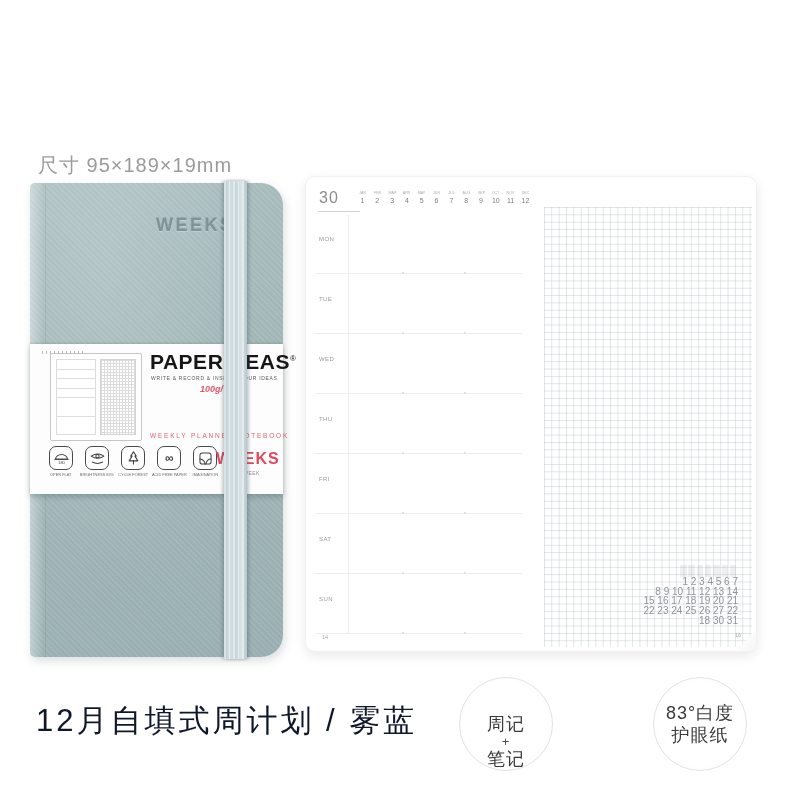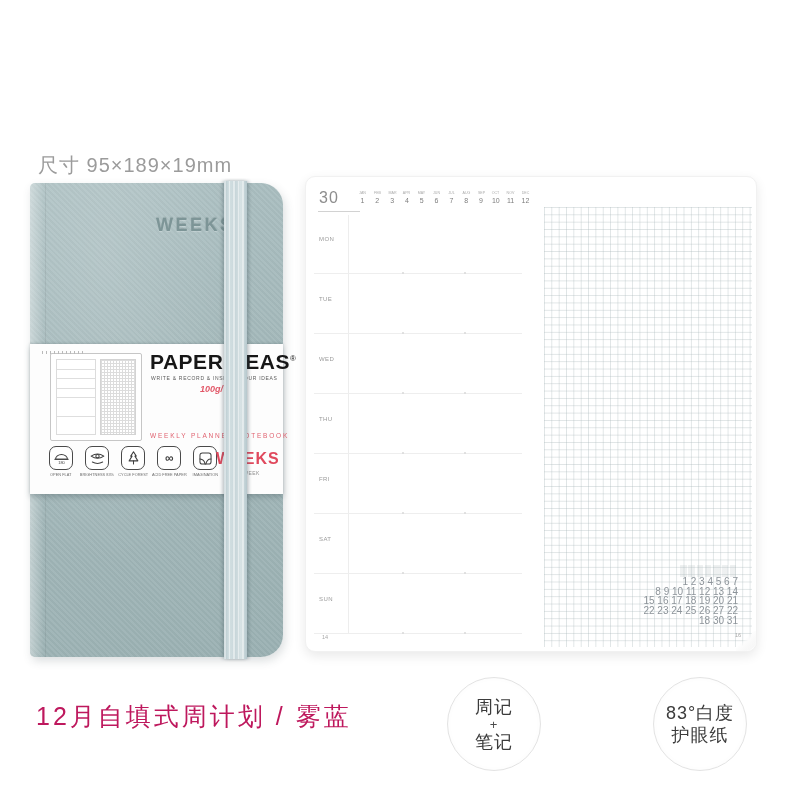--- a/index.html
+++ b/index.html
@@ -94,25 +94,25 @@
     background:repeating-linear-gradient(90deg, rgba(160,172,175,.35) 0 6.5px, transparent 6.5px 8.3px);}
   .cal-row{font-family:Liberation Sans, sans-serif;font-size:10px;line-height:9.7px;
     color:#8d949a;white-space:pre;text-align:right;}
   .page-num{position:absolute;font-size:5.5px;color:#a8a8a8;}
   .page-num.left{left:16px;top:457px;}
   .page-num.right{right:15px;top:455px;}
   .page-curl{position:absolute;right:0;bottom:0;width:20px;height:20px;border-radius:0 0 10px 0;
     background:linear-gradient(315deg,#f4f4f4 0%,#fbfbfb 45%,transparent 60%);}
 
   
-  .caption{position:absolute;left:36px;top:700px;font-size:25px;color:#be185d;letter-spacing:3px;}
+  .caption{position:absolute;left:36px;top:700px;font-size:31px;color:#0f172a;letter-spacing:3px;}
   .badge{position:absolute;top:677px;width:94px;height:94px;border-radius:50%;background:#fff;
     border:1px solid #e3e3e3;box-shadow:inset 0 0 6px rgba(0,0,0,.02);
     display:flex;flex-direction:column;align-items:center;justify-content:center;box-sizing:border-box;}
-  .badge-1{left:447px;} .badge-2{left:560px;} .badge-3{left:653px;}
+  .badge-1{left:459px;justify-content:flex-end;} .badge-2{left:560px;} .badge-3{left:653px;}
   .badge-line{font-size:18px;color:#3b3b3b;line-height:22px;letter-spacing:1px;}
   .badge-line.small{font-size:13px;line-height:13px;color:#4a4a4a;}
 </style>
 </head>
 <body>
 
 <div class="stage">
 
   <div class="size-label">尺寸 95×189×19mm</div>
 

